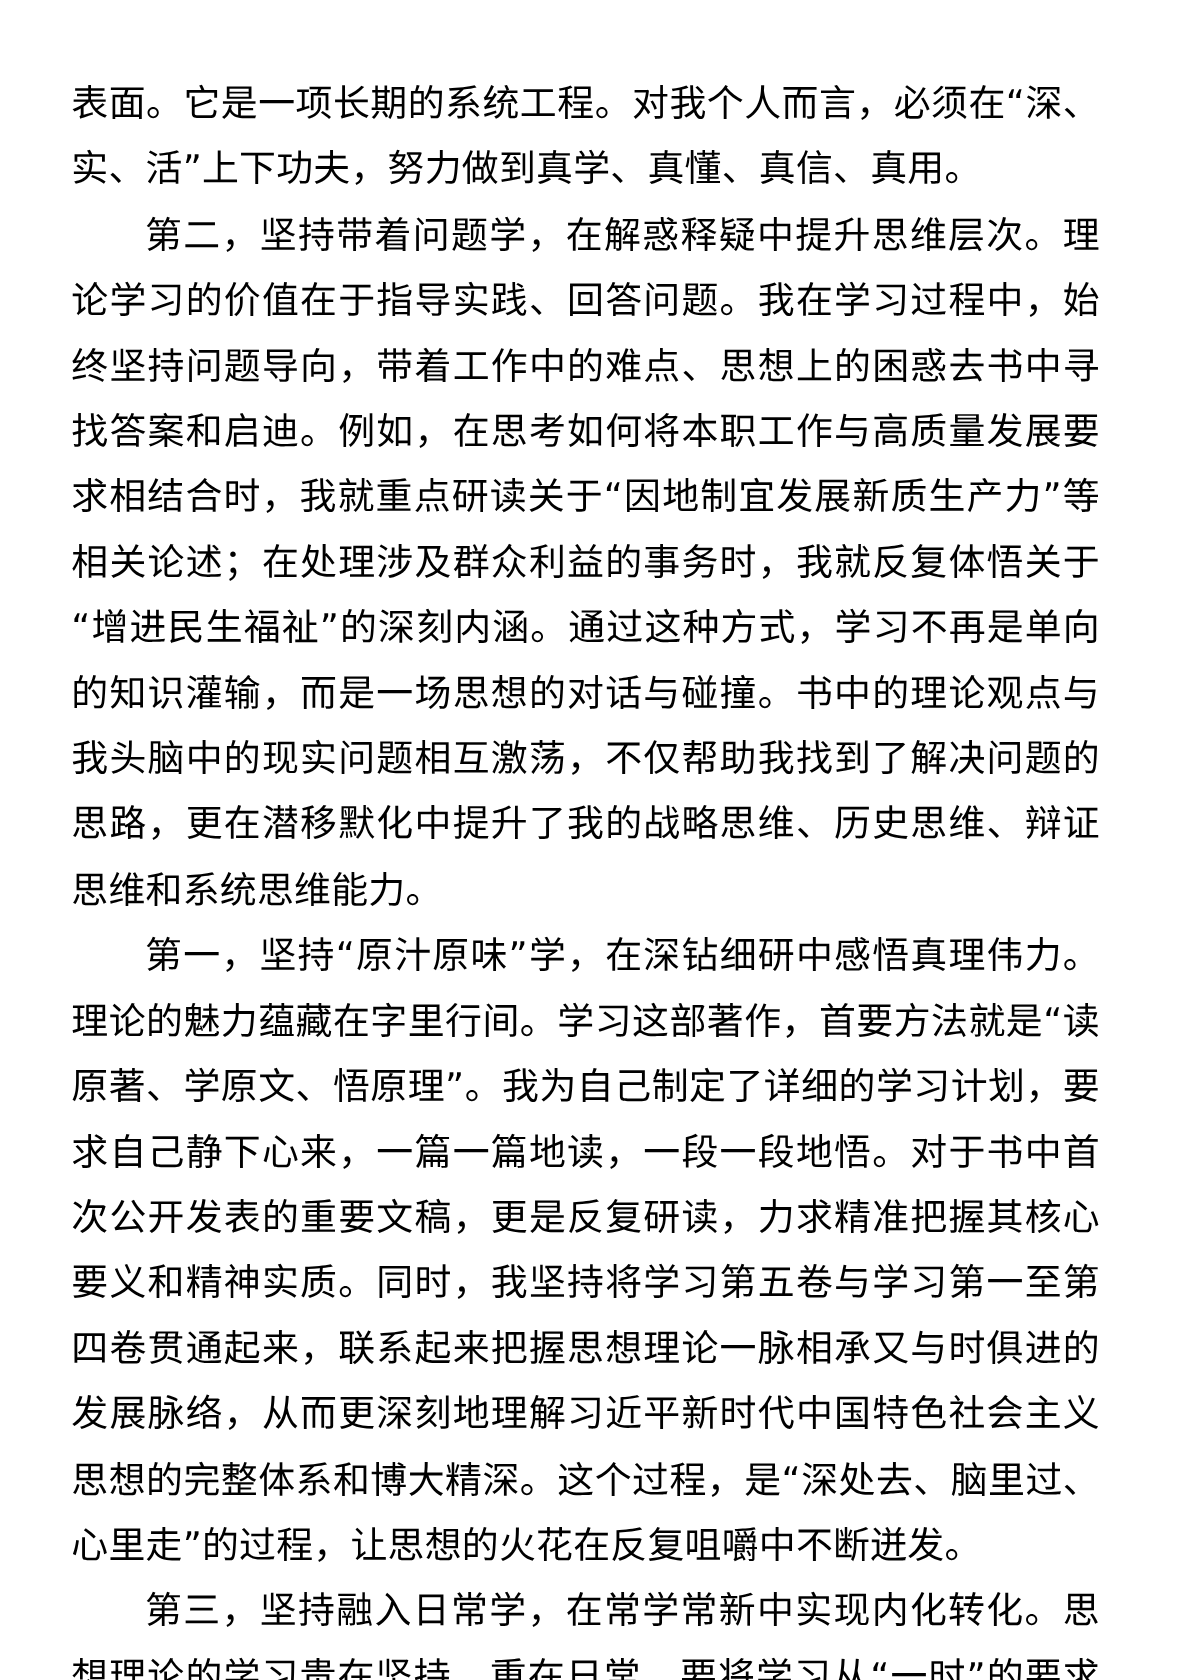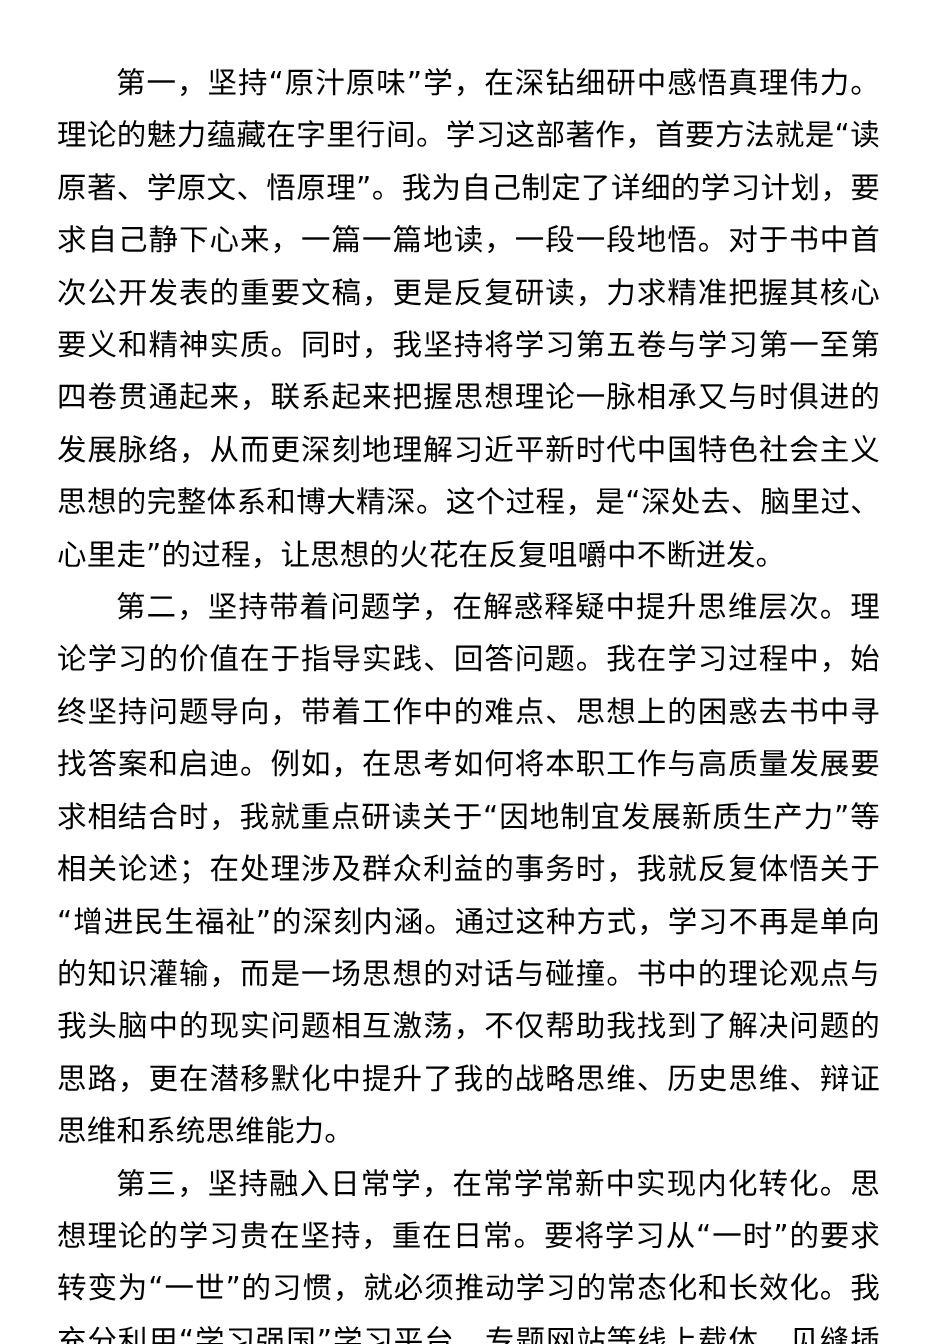--- a/index.html
+++ b/index.html
@@ -44,21 +44,22 @@
   .para.continued {
     text-indent: 0;
   }
 </style>
 </head>
 <body>
 
 <div class="page">
   <div class="doc-body">
 
+    <p class="para continued">表面。它是一项长期的系统工程。对我个人而言，必须在“深、实、活”上下功夫，努力做到真学、真懂、真信、真用。</p>
+
+    <p class="para indent">第二，坚持带着问题学，在解惑释疑中提升思维层次。理论学习的价值在于指导实践、回答问题。我在学习过程中，始终坚持问题导向，带着工作中的难点、思想上的困惑去书中寻找答案和启迪。例如，在思考如何将本职工作与高质量发展要求相结合时，我就重点研读关于“因地制宜发展新质生产力”等相关论述；在处理涉及群众利益的事务时，我就反复体悟关于“增进民生福祉”的深刻内涵。通过这种方式，学习不再是单向的知识灌输，而是一场思想的对话与碰撞。书中的理论观点与我头脑中的现实问题相互激荡，不仅帮助我找到了解决问题的思路，更在潜移默化中提升了我的战略思维、历史思维、辩证思维和系统思维能力。</p>
 
     <p class="para indent">第一，坚持“原汁原味”学，在深钻细研中感悟真理伟力。理论的魅力蕴藏在字里行间。学习这部著作，首要方法就是“读原著、学原文、悟原理”。我为自己制定了详细的学习计划，要求自己静下心来，一篇一篇地读，一段一段地悟。对于书中首次公开发表的重要文稿，更是反复研读，力求精准把握其核心要义和精神实质。同时，我坚持将学习第五卷与学习第一至第四卷贯通起来，联系起来把握思想理论一脉相承又与时俱进的发展脉络，从而更深刻地理解习近平新时代中国特色社会主义思想的完整体系和博大精深。这个过程，是“深处去、脑里过、心里走”的过程，让思想的火花在反复咀嚼中不断迸发。</p>
-
-    <p class="para indent">第二，坚持带着问题学，在解惑释疑中提升思维层次。理论学习的价值在于指导实践、回答问题。我在学习过程中，始终坚持问题导向，带着工作中的难点、思想上的困惑去书中寻找答案和启迪。例如，在思考如何将本职工作与高质量发展要求相结合时，我就重点研读关于“因地制宜发展新质生产力”等相关论述；在处理涉及群众利益的事务时，我就反复体悟关于“增进民生福祉”的深刻内涵。通过这种方式，学习不再是单向的知识灌输，而是一场思想的对话与碰撞。书中的理论观点与我头脑中的现实问题相互激荡，不仅帮助我找到了解决问题的思路，更在潜移默化中提升了我的战略思维、历史思维、辩证思维和系统思维能力。</p>
 
     <p class="para indent">第三，坚持融入日常学，在常学常新中实现内化转化。思想理论的学习贵在坚持，重在日常。要将学习从“一时”的要求转变为“一世”的习惯，就必须推动学习的常态化和长效化。我充分利用“学习强国”学习平台、专题网站等线上载体，见缝插针地进行碎片化学习，也积极参加单位</p>
 
   </div>
 </div>
 
 </body></html>

